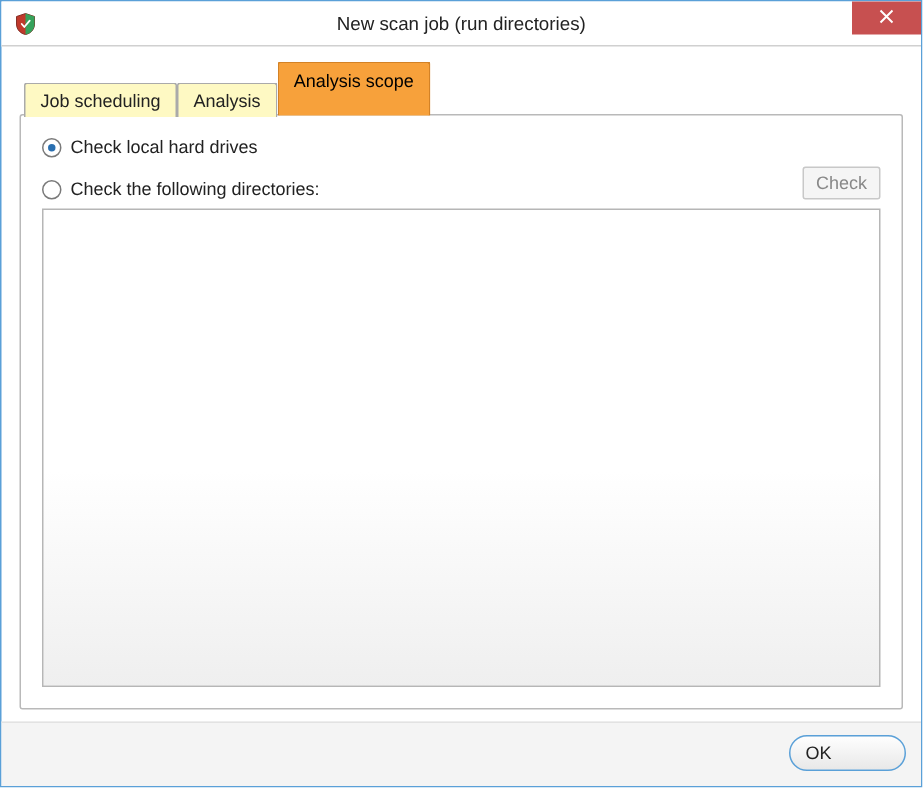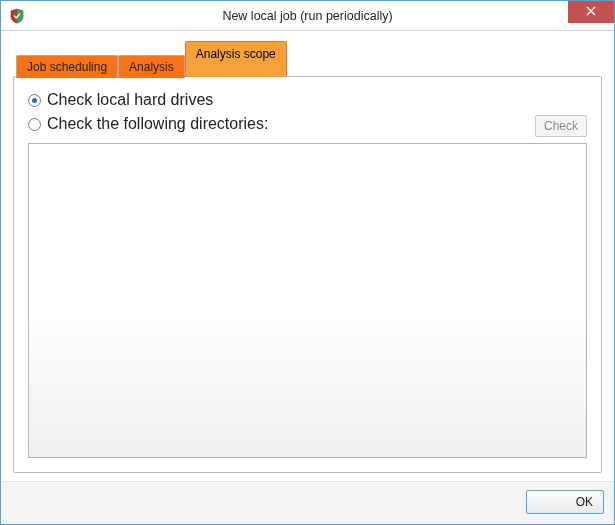--- a/index.html
+++ b/index.html
@@ -66,21 +66,21 @@
   .tabstrip {
     display: flex;
     align-items: flex-end;
     margin-bottom: -1px;
     padding-left: 3px;
   }
   .tab {
     padding: 4px 10px 4px 10px;
     border: 1px solid #aaa;
     border-bottom: none;
-    background: #f97316;
+    background: #fef9c3;
     margin-right: 0px;
     font-size: 12px;
     color: #222;
     cursor: default;
     border-top-left-radius: 2px;
     border-top-right-radius: 2px;
     position: relative;
     top: 1px;
   }
   .tab.active {
@@ -118,27 +118,27 @@
     cursor: default;
   }
   .radio.selected::after {
     content: "";
     width: 5px; height: 5px;
     border-radius: 50%;
     background: #2a6fb0;
     display: block;
   }
   .radio-label {
-    font-size: 16px;
+    font-size: 12px;
     color: #222;
     cursor: default;
   }
   .row3 {
     display: flex;
-    align-items: flex-start;
+    align-items: flex-end;
     justify-content: space-between;
     margin-bottom: 4px;
   }
   .row3-left {
     display: flex;
     align-items: center;
     gap: 6px;
   }
   .edit-btn {
     padding: 3px 8px;
@@ -162,43 +162,43 @@
     gap: 8px;
     border-top: 1px solid #e2e2e2;
     background: #f4f4f4;
   }
   .btn {
     min-width: 78px;
     padding: 4px 10px;
     border: 1px solid #adadad;
     background: linear-gradient(to bottom, #fefefe, #e8e8e8);
     font-size: 12px;
-    text-align: right;
-    border-radius: 2px;
+    text-align: left;
+    border-radius: 12px;
     cursor: default;
     color: #222;
   }
   .btn.default {
     border-color: #5aa0d8;
   }
 </style>
 </head>
 <body>
 
 <div class="window">
 
   <div class="titlebar">
     <span class="icon">
       <svg viewBox="0 0 16 16">
         <path d="M8 1 L14 3 V8 C14 12 11 14.5 8 15 C5 14.5 2 12 2 8 V3 Z" fill="#c0392b" stroke="#7b241c" stroke-width="0.6"></path>
         <path d="M8 1 L8 15 C11 14.5 14 12 14 8 V3 Z" fill="#27ae60" opacity="0.9"></path>
         <path d="M5.5 8 L7.2 10 L10.8 5.8" fill="none" stroke="#fff" stroke-width="1.2" stroke-linecap="round" stroke-linejoin="round"></path>
       </svg>
     </span>
-    <div class="title">New local job (run periodically)</div>
+    <div class="title">New scan job (run directories)</div>
     <div class="close-btn">
       <span>
         <svg viewBox="0 0 10 10">
             <path d="M1 1 L9 9 M9 1 L1 9" stroke="#fff" stroke-width="1.3"></path>
           </svg>
       </span>
     </div>
   </div>
 
   <div class="client">

